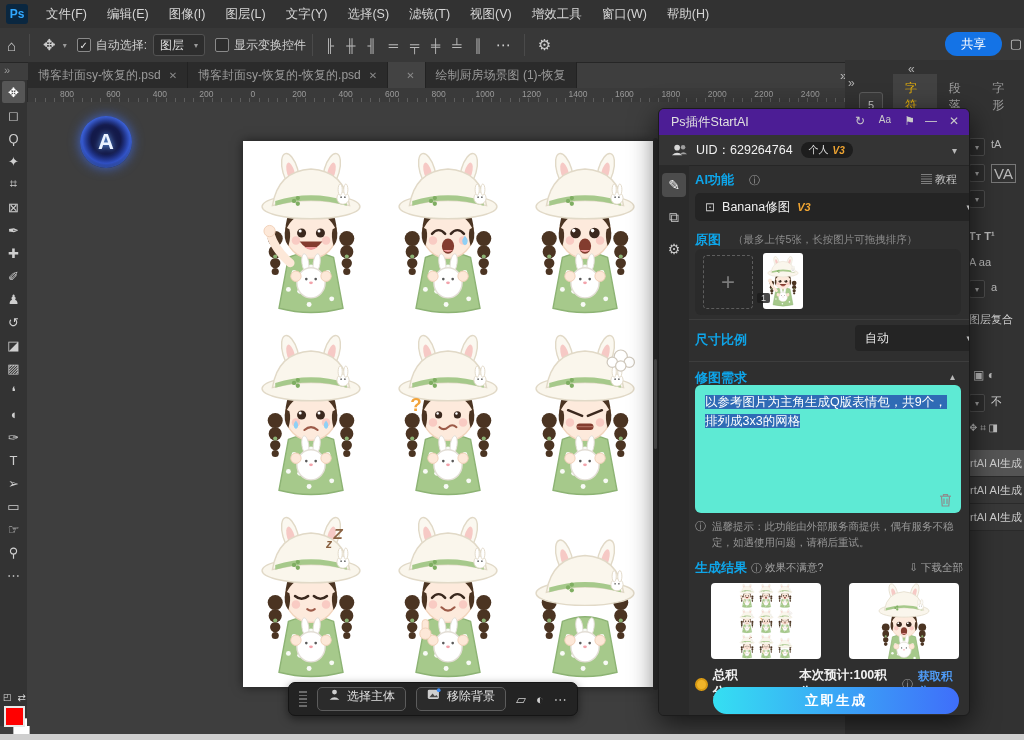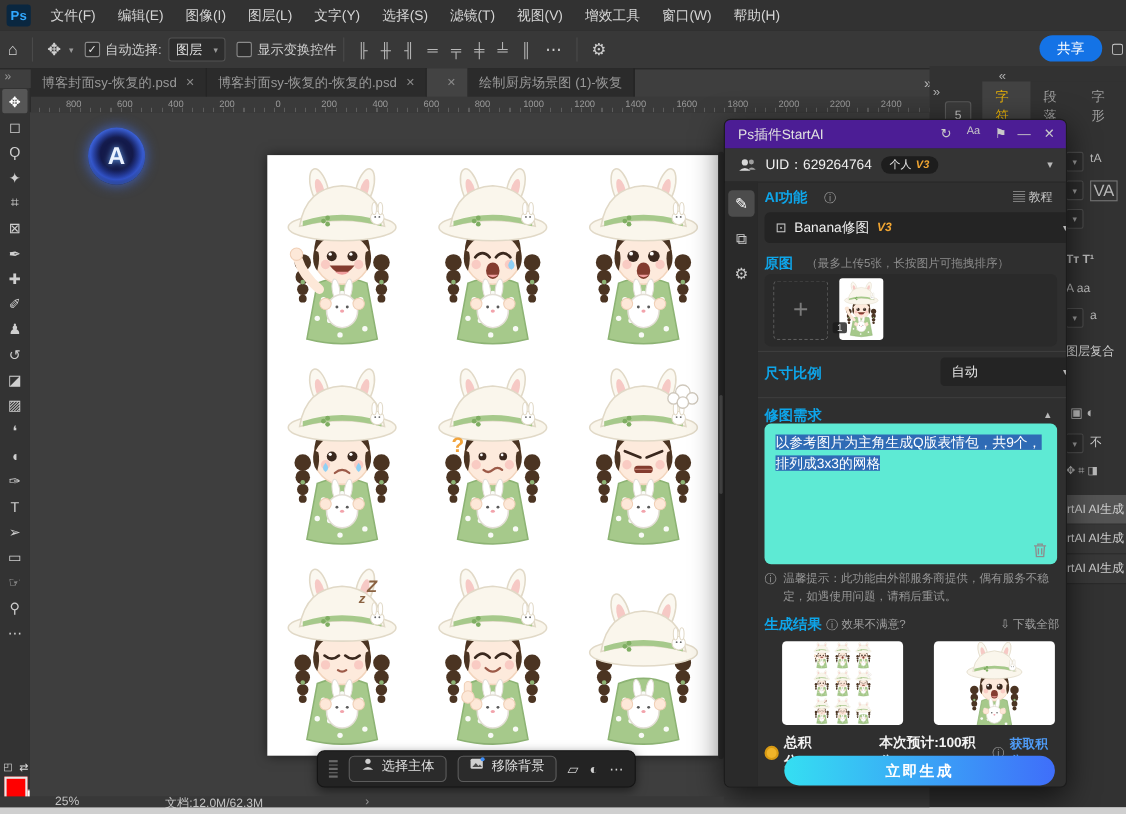--- a/index.html
+++ b/index.html
@@ -1761,19 +1761,14 @@
     <div id="pl-footer">
       <span class="coin"></span>
       <span class="pts">总积分:122349</span>
       <span class="pts">本次预计:100积分</span>
       <span class="info-ic" style="margin-left:0;">ⓘ</span>
       <span id="get-points">获取积分</span>
     </div>
     <div id="pl-generate">立即生成</div>
   </div>
 
-  <div id="statusbar">
-    <span class="z">25%</span>
-    <span class="d">文档:12.0M/62.3M</span>
-    <span class="a">›</span>
-  </div>
   <div id="bottom-strip"></div>
 </div>
 
 </body></html>

